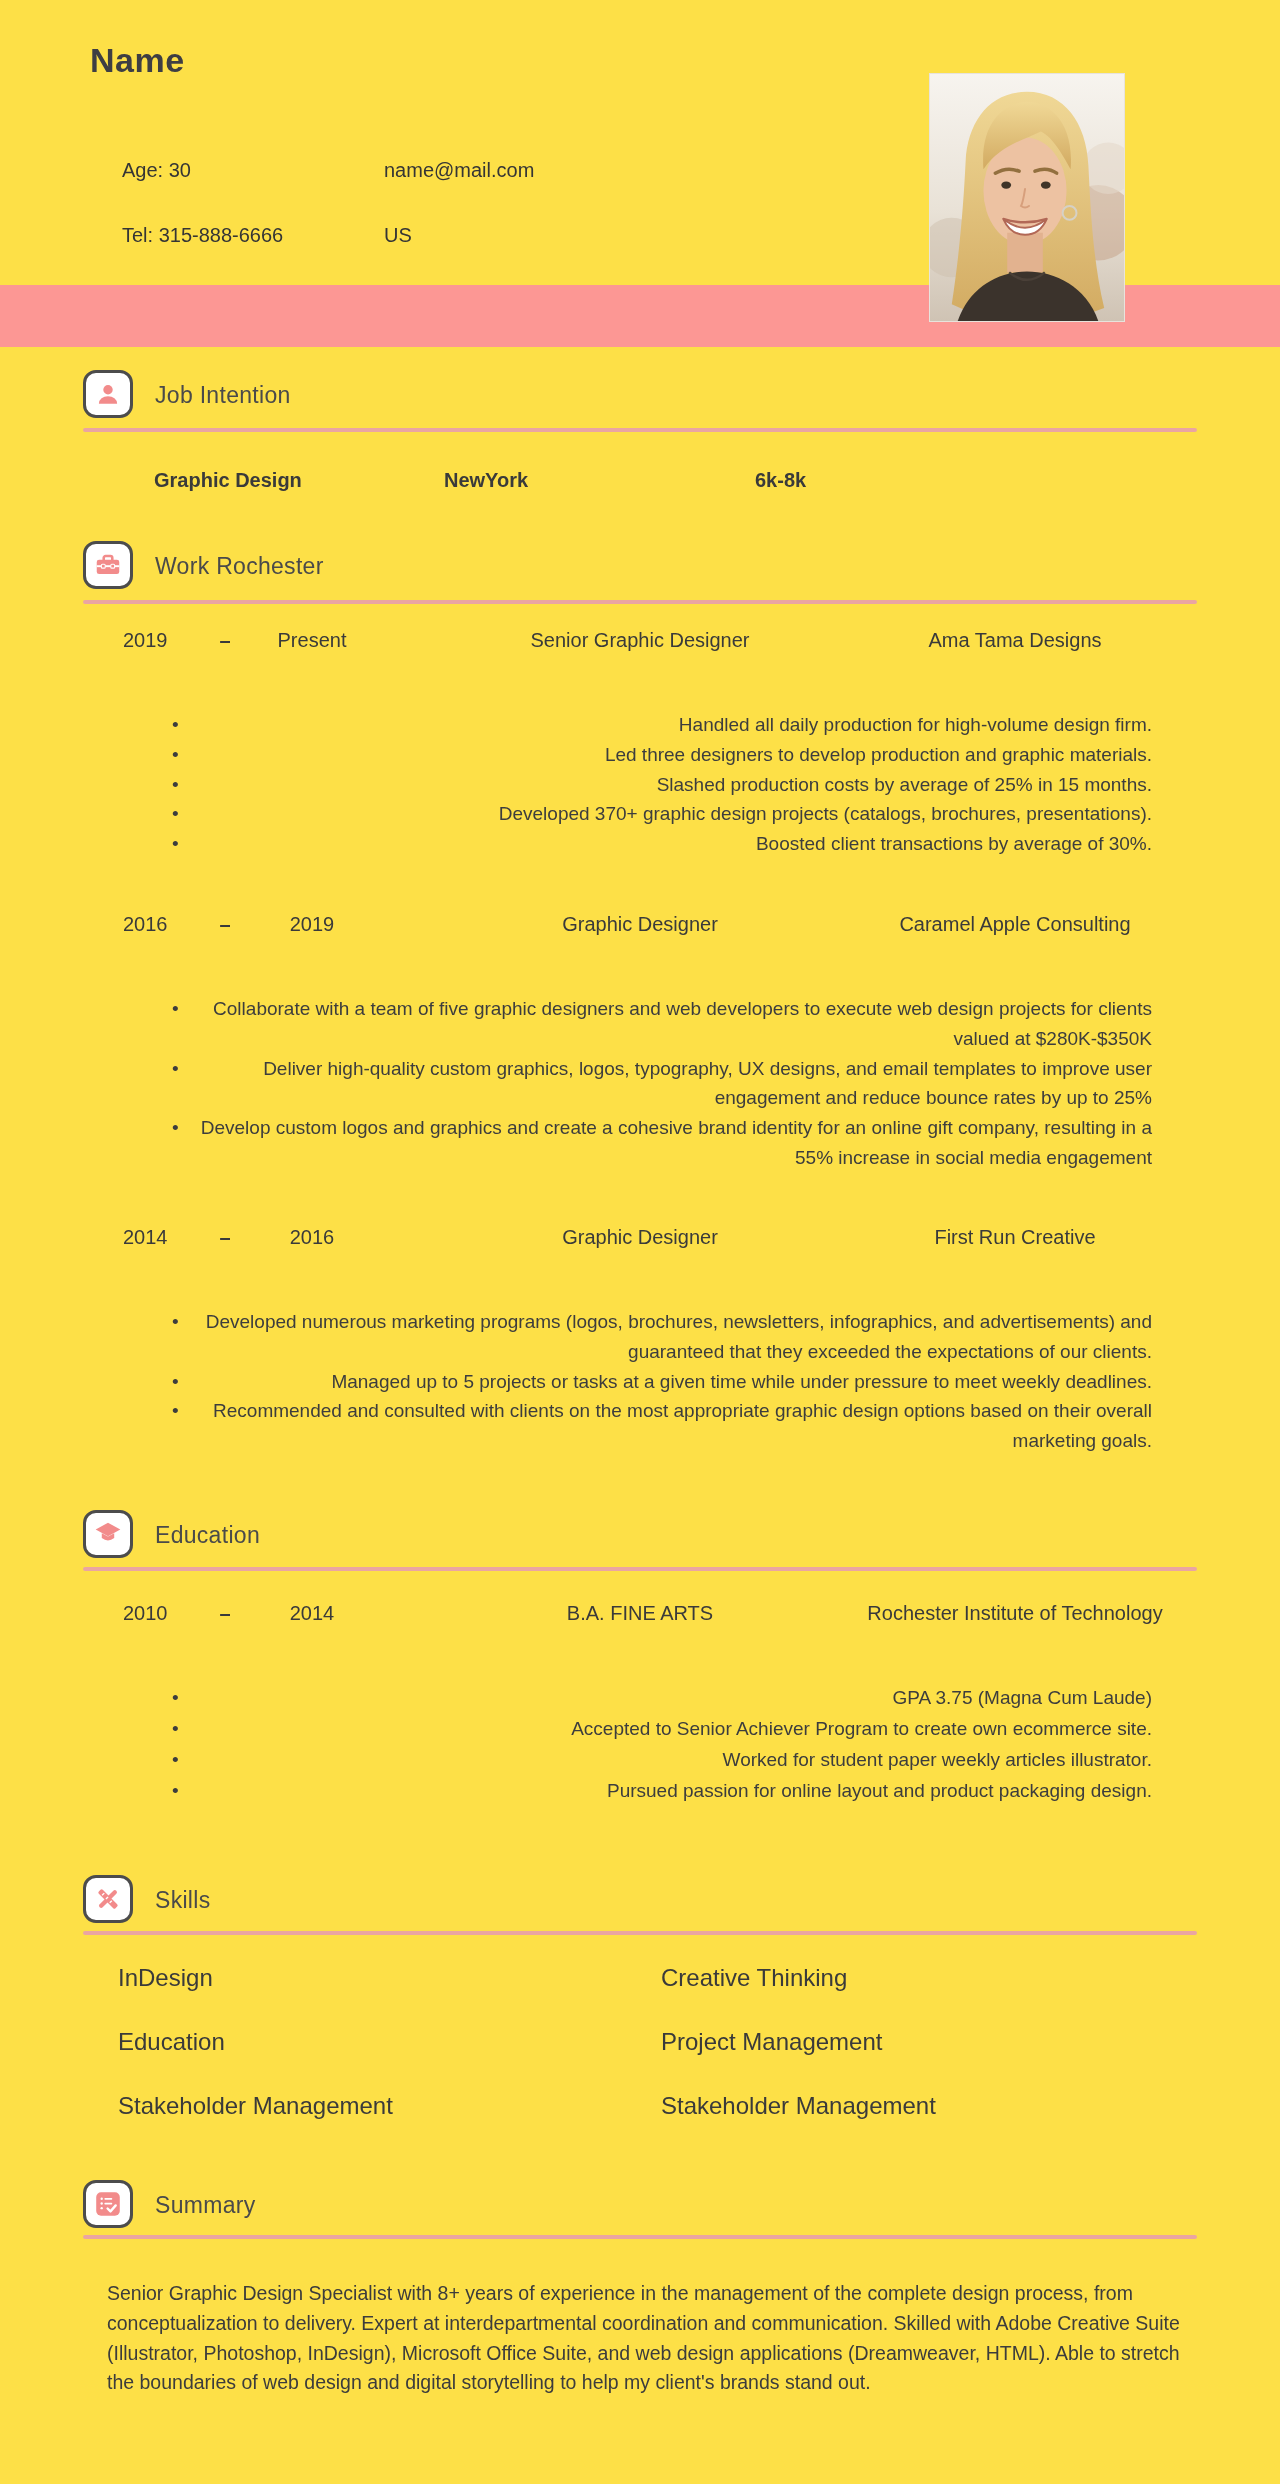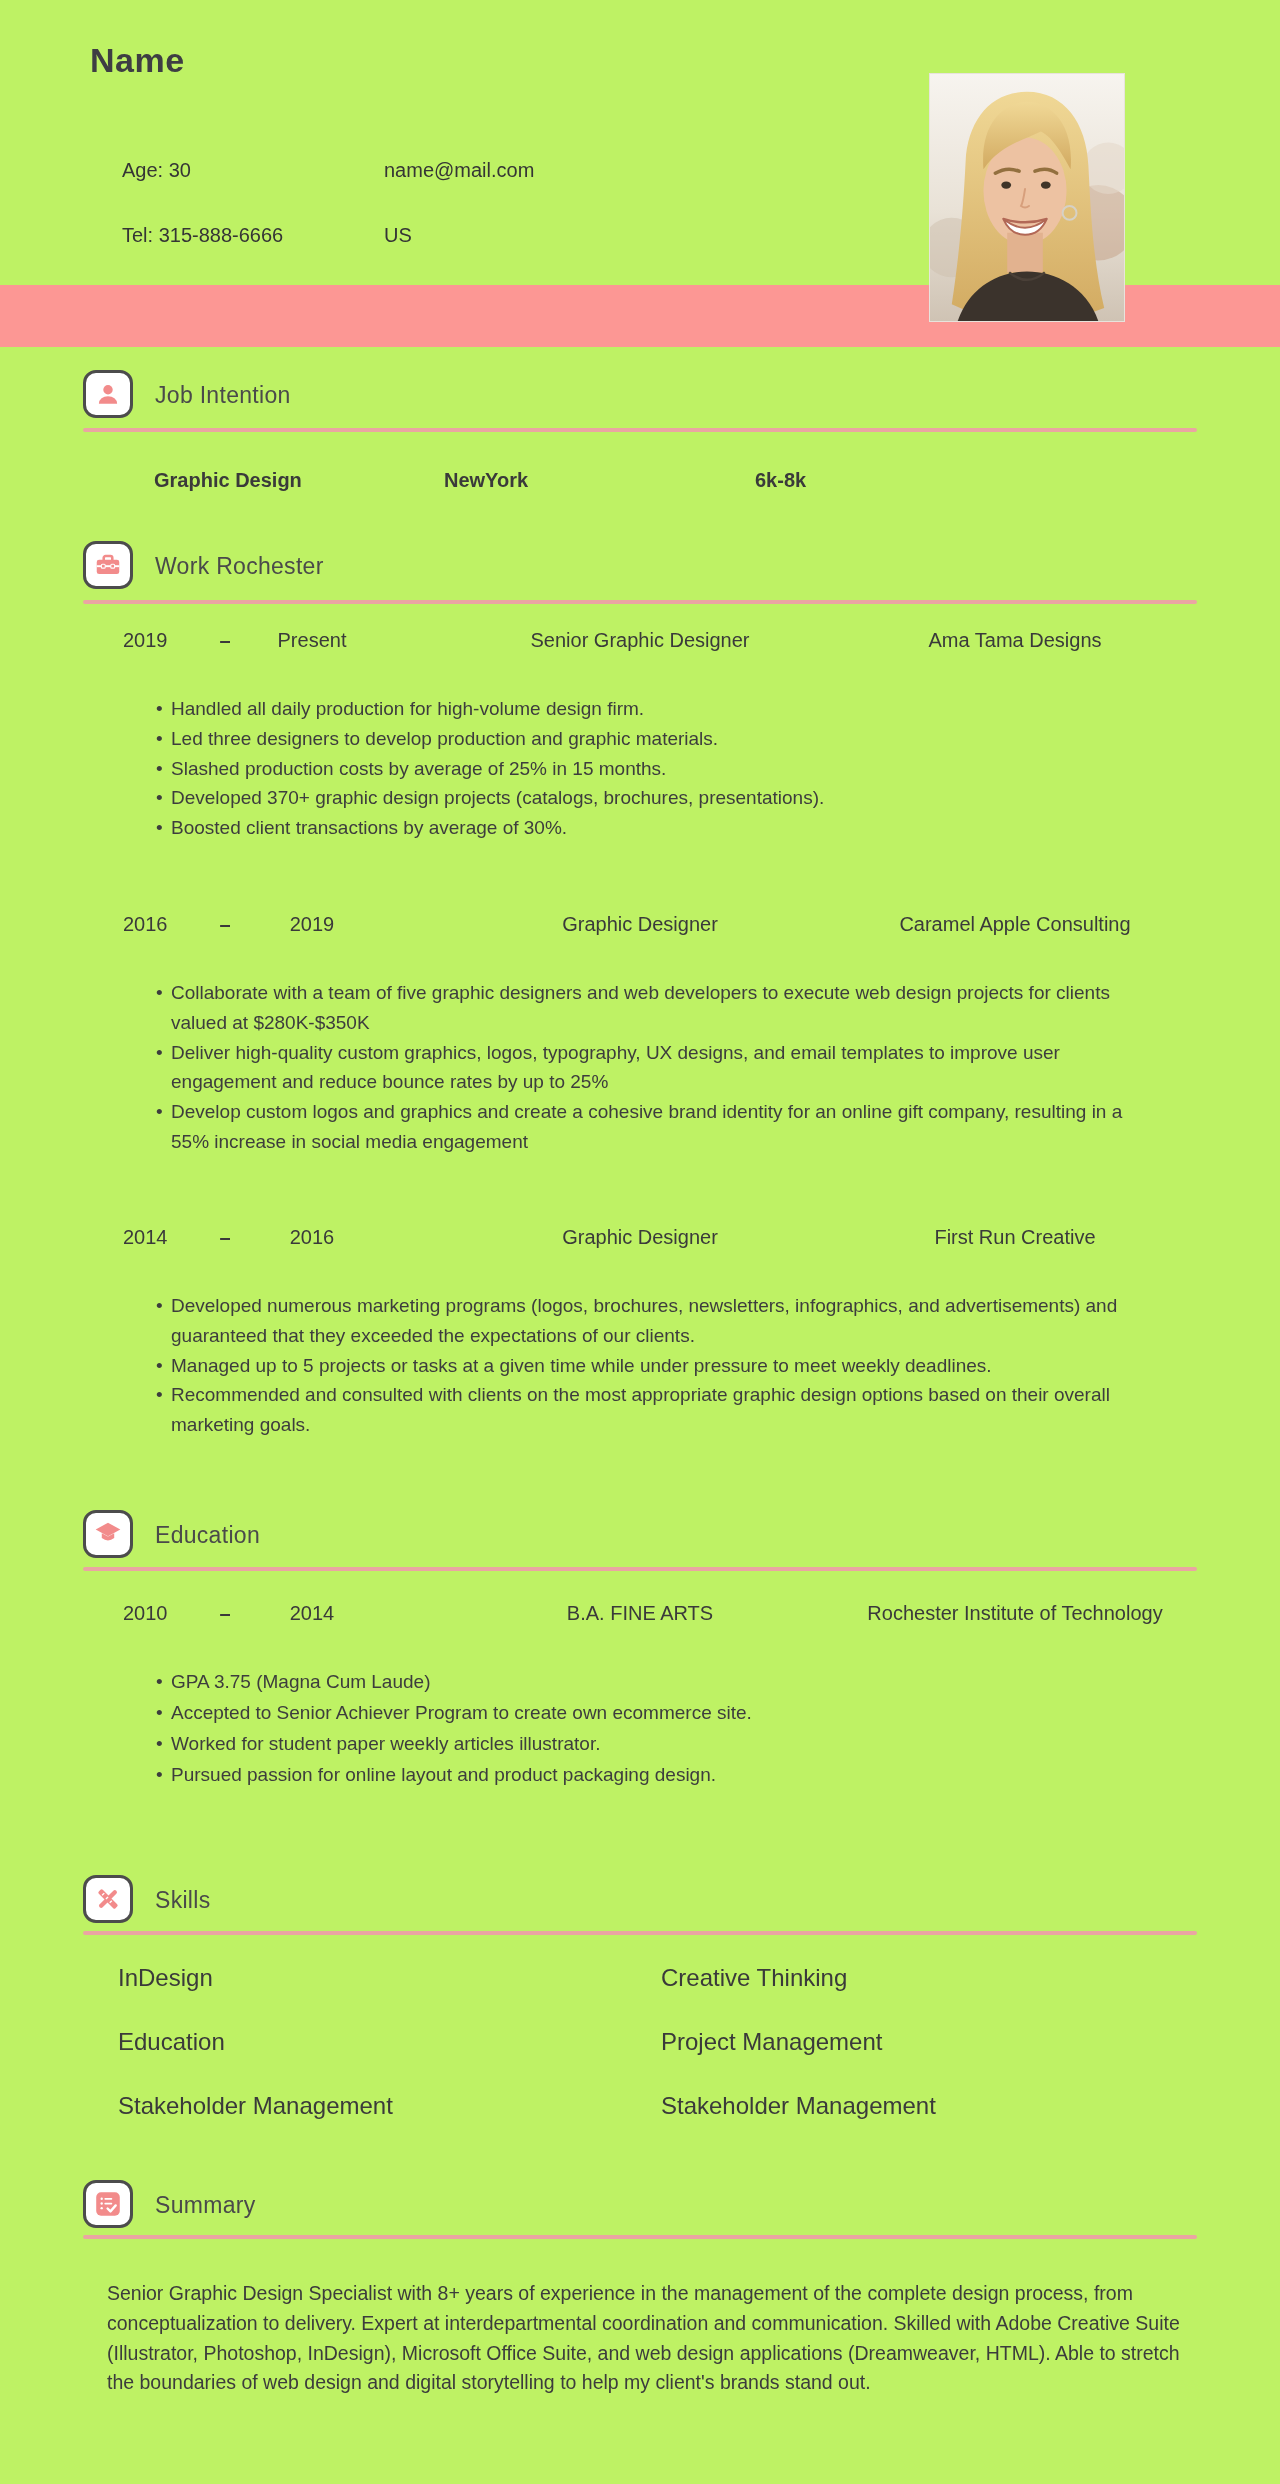--- a/index.html
+++ b/index.html
@@ -1,17 +1,17 @@
 <!DOCTYPE html>
 <html><head>
 <meta charset="utf-8">
 <style>
   html,body{margin:0;padding:0;background:#ffffff;}
   .page{
-    position:relative;width:1280px;height:2484px;background:#bef264;
+    position:relative;width:1280px;height:2484px;background:#fde047;
     font-family:"Liberation Sans",sans-serif;color:#3c3c3c;overflow:hidden;
   }
   
   .name{position:absolute;left:90px;top:42px;margin:0;font-size:34px;font-weight:700;
         color:#3e3e43;letter-spacing:.5px;line-height:1.1;}
   .contact{position:absolute;font-size:20px;font-weight:500;color:#353535;line-height:1;}
   .c-age{left:122px;top:160px}
   .c-email{left:384px;top:160px}
   .c-tel{left:122px;top:225px}
   .c-loc{left:384px;top:225px}
@@ -33,22 +33,22 @@
   
   .entry-row{position:absolute;left:0;width:1280px;font-size:20px;font-weight:500;
              color:#3a3a3a;line-height:22px;}
   .entry-row span{position:absolute;top:0;}
   .c-start{left:123px}
   .c-dash{left:205px;width:40px;text-align:center;font-weight:700;}
   .c-end{left:248px;width:128px;text-align:center;}
   .c-role{left:440px;width:400px;text-align:center;}
   .c-company{left:818px;width:394px;text-align:center;}
   
-  .bullets{position:absolute;left:156px;width:980px;margin:0;padding:0;list-style:none;
-           font-size:19px;line-height:29.8px;color:#3d3d3d;font-weight:400;}
+  .bullets{position:absolute;left:156px;width:980px;margin:16px;padding:0;list-style:none;
+           font-size:19px;line-height:29.8px;color:#3d3d3d;font-weight:400;text-align:right;}
   .bullets li{position:relative;padding-left:15px;}
   .bullets li::before{content:"\2022";position:absolute;left:0;top:0;}
   .bullets.lh31{line-height:31px;}
   
   .skills-grid{position:absolute;left:118px;top:1966px;width:940px;display:grid;
                grid-template-columns:543px 1fr;row-gap:40px;
                font-size:24px;font-weight:500;line-height:24px;color:#3a3a3a;}
   
   .summary-text{position:absolute;left:107px;top:2279px;width:1078px;margin:0;
                 font-size:19.5px;line-height:29.8px;color:#3c3c3c;}

